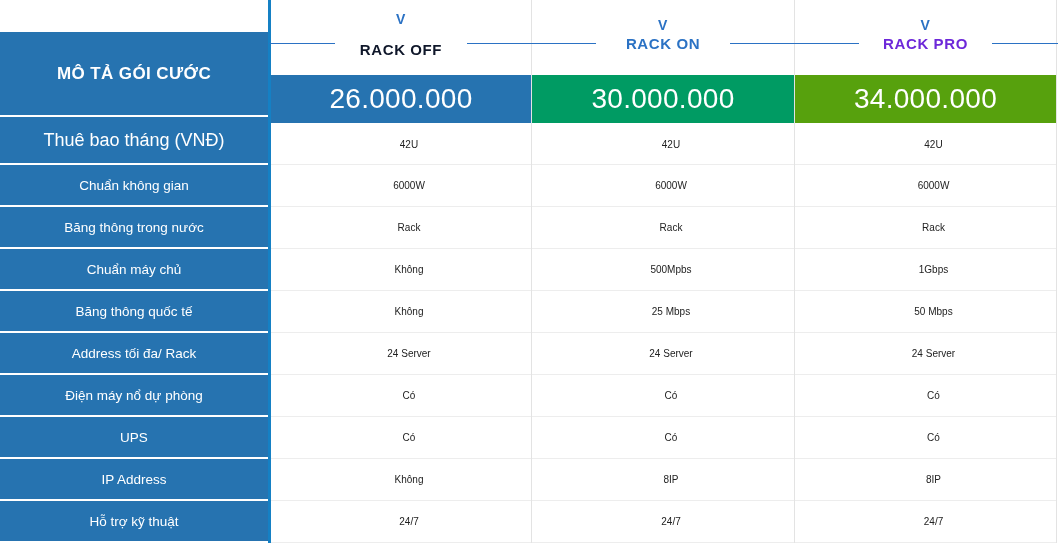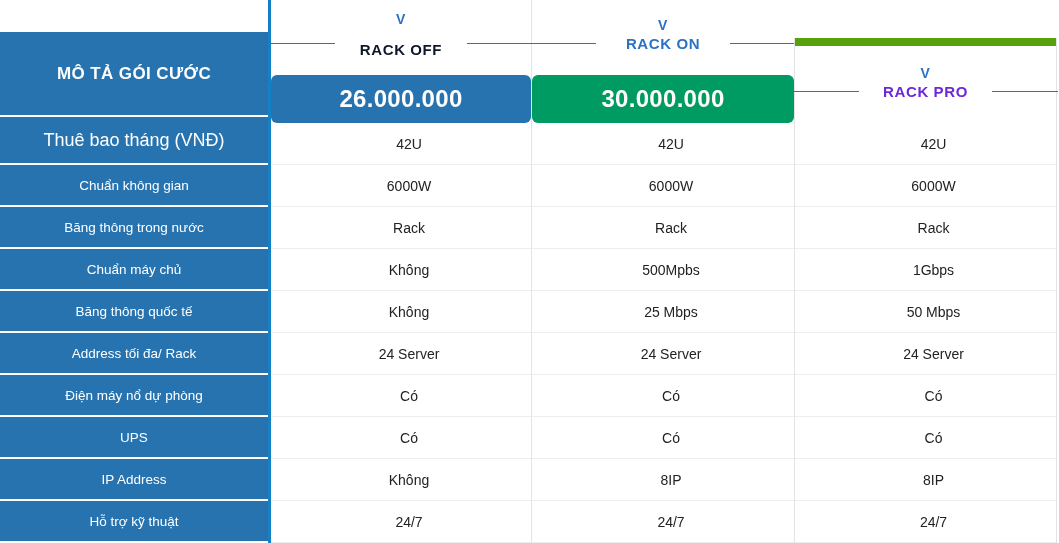--- a/index.html
+++ b/index.html
@@ -152,36 +152,35 @@
   }
 
   
   .pkg-price {
     height: 48px;
     flex: 0 0 48px;
     display: flex;
     align-items: center;
     justify-content: center;
     color: #ffffff;
-    font-size: 24px;
-    font-weight: bold;
+    font-size: 28px;
+    font-weight: normal;
     letter-spacing: 0.3px;
     box-sizing: border-box;
-    border-radius: 6px;
   }
 
   
   .pkg-cell {
     height: 42px;
     flex: 0 0 42px;
     display: flex;
     align-items: center;
     justify-content: center;
     color: #222222;
-    font-size: 14px;
+    font-size: 10px;
     box-sizing: border-box;
     border-bottom: 1px solid #ededed;
     text-align: center;
     padding-left: 16px;
   }
   .pkg-cell.first-data {
     border-top: 1px solid #ffffff;
   }
 </style>
 </head>
@@ -265,20 +264,21 @@
       <div class="head-body">
         <div class="brand-v" style="color: rgb(43, 114, 196);">V</div>
         <div class="pkg-name-wrap">
           <span class="rule rule-left" style="background: rgb(43, 114, 196);"></span>
           <span class="rule rule-right" style="background: rgb(43, 114, 196);"></span>
           <span class="pkg-name" style="color: #6d28d9;">RACK PRO</span>
         </div>
       </div>
     </div>
 
+    <div class="pkg-price" style="background: rgb(87, 161, 13);">34.000.000</div>
 
     <div class="pkg-cell first-data">42U</div>
     <div class="pkg-cell">6000W</div>
     <div class="pkg-cell">Rack</div>
     <div class="pkg-cell">1Gbps</div>
     <div class="pkg-cell">50 Mbps</div>
     <div class="pkg-cell">24 Server</div>
     <div class="pkg-cell">Có</div>
     <div class="pkg-cell">Có</div>
     <div class="pkg-cell">8IP</div>

